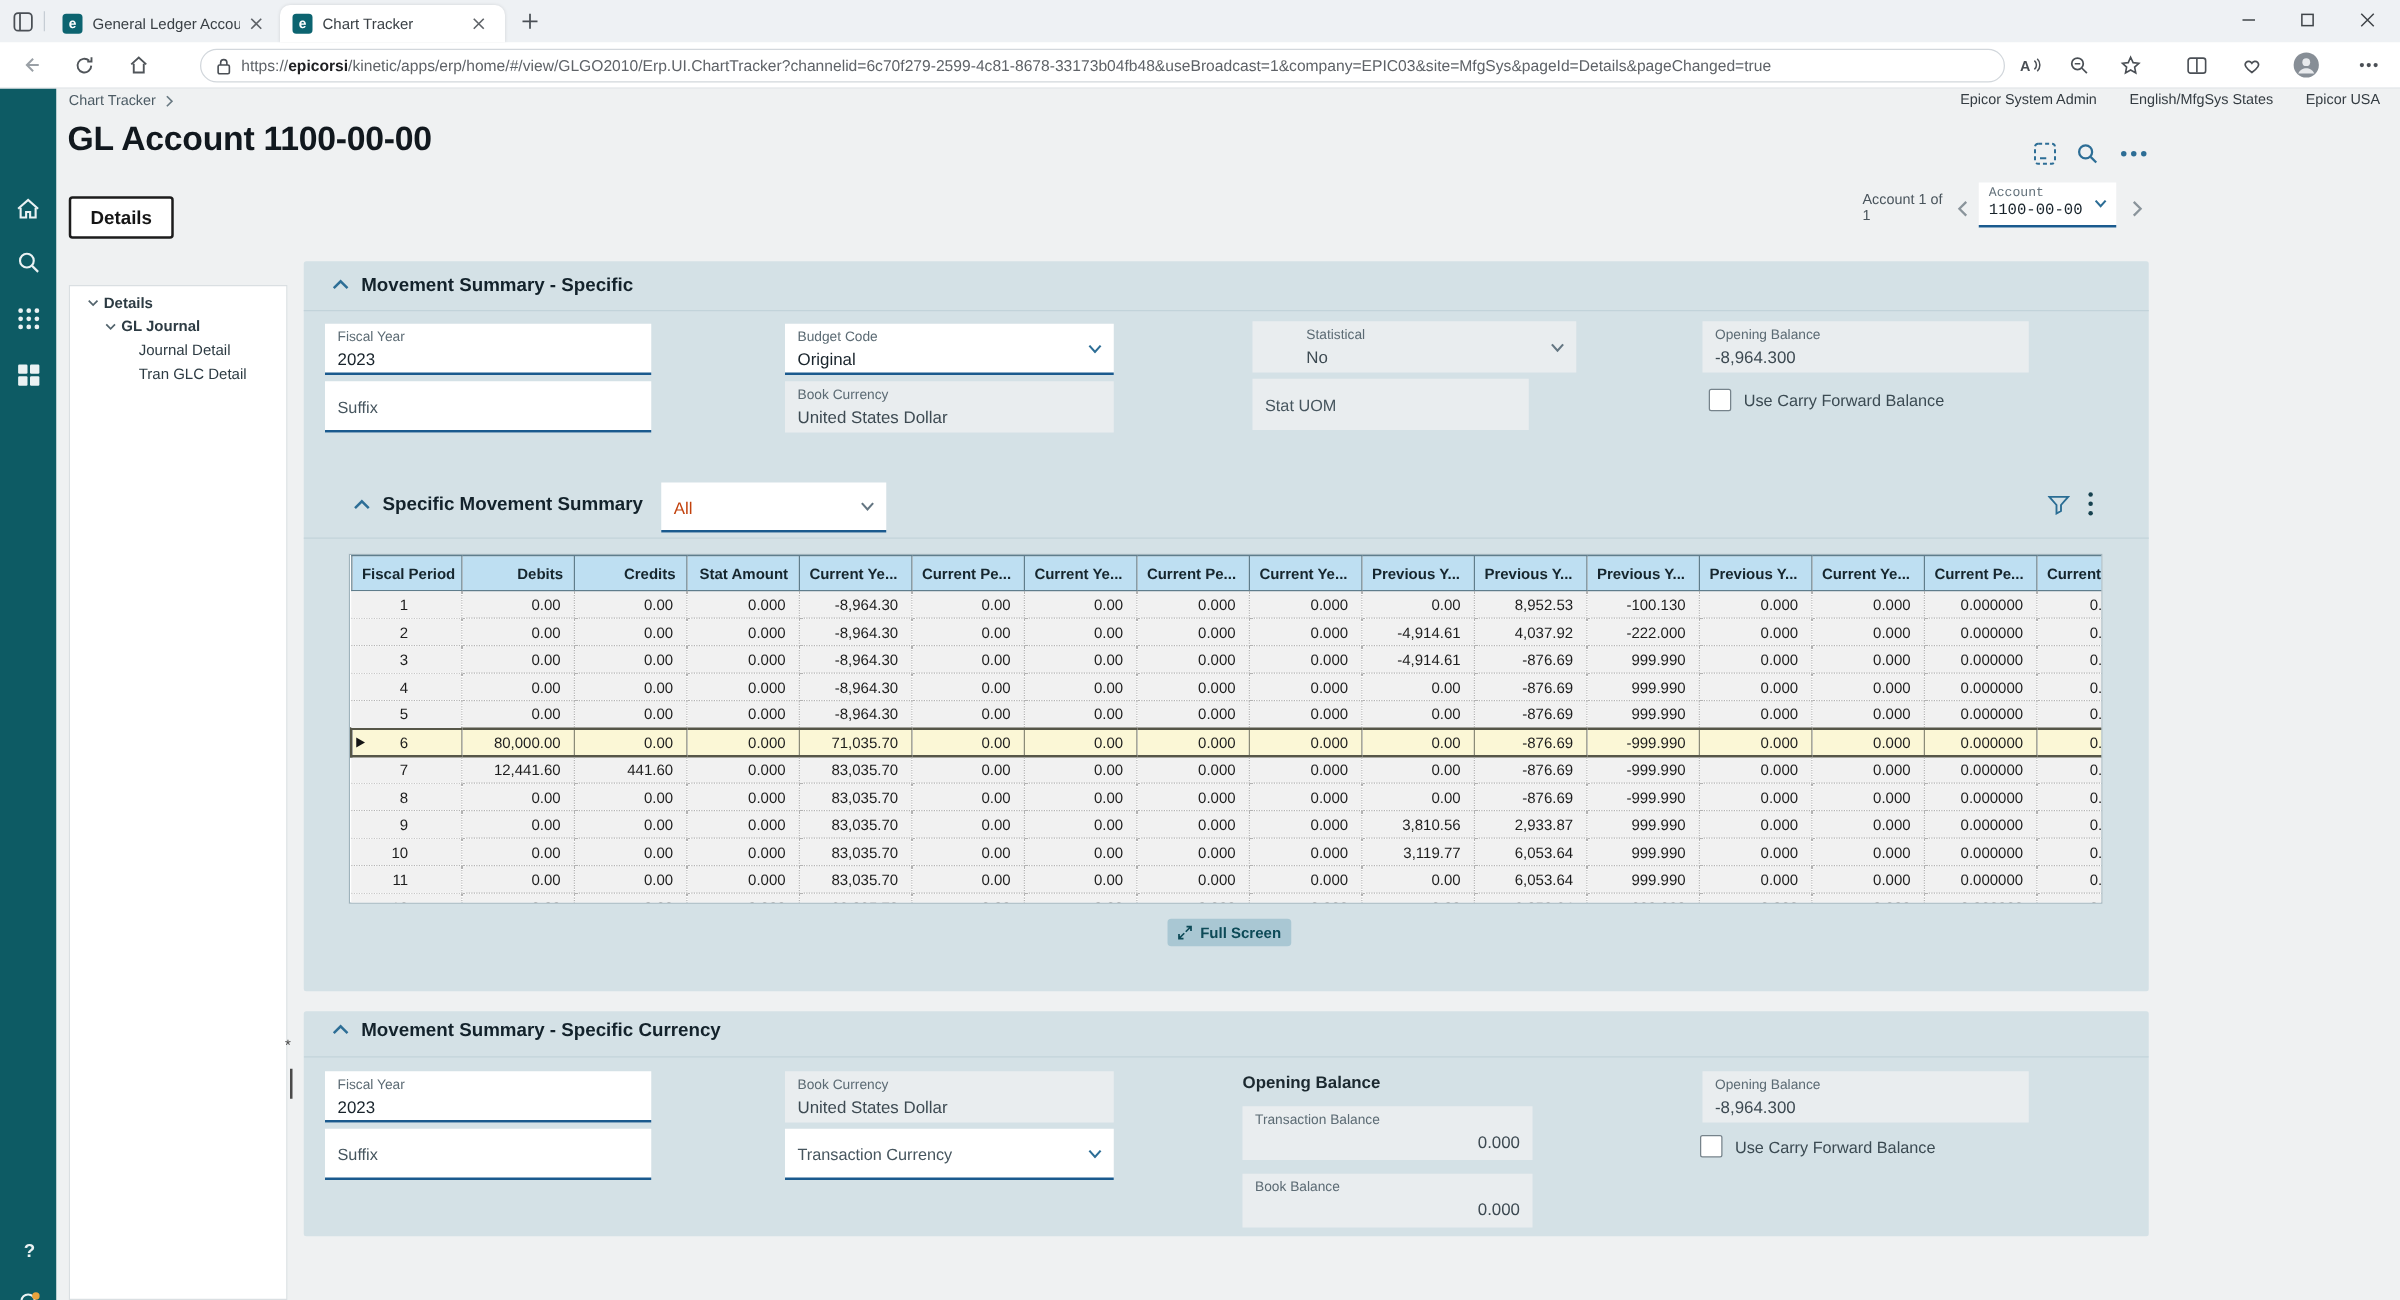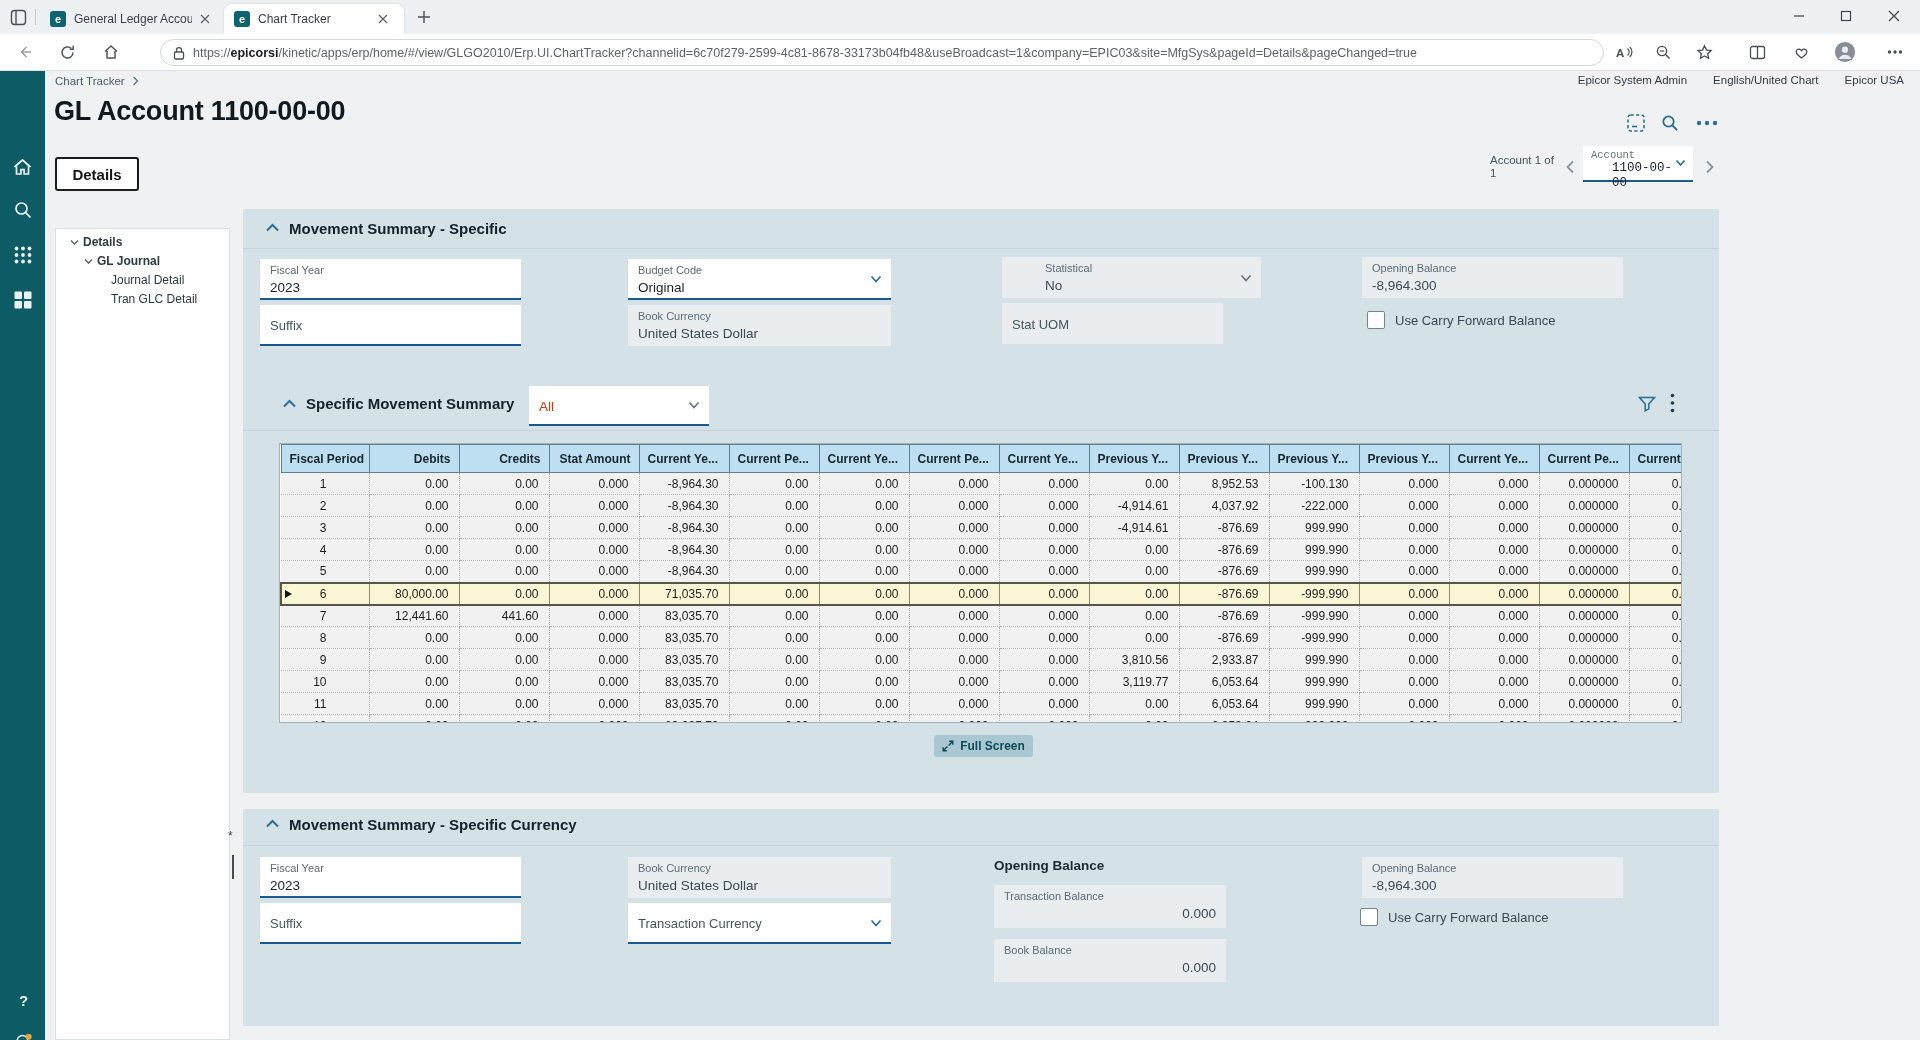--- a/index.html
+++ b/index.html
@@ -28,21 +28,21 @@
   .breadcrumb{position:absolute;left:55px;top:75px;font-size:11.5px;color:#4c5b64;display:flex;gap:7px;align-items:center;}
   .hdr-links{position:absolute;top:74px;right:16px;display:flex;gap:26px;font-size:11.5px;color:#343c42;}
   .page-title{position:absolute;left:54px;top:96px;font-size:27px;font-weight:600;color:#11181e;letter-spacing:-.2px;}
   .title-ico{position:absolute;top:112px;width:22px;height:22px;display:flex;align-items:center;justify-content:center;}
 
   .details-btn{position:absolute;left:55px;top:157px;width:84px;height:34px;background:#fff;border:2px solid #1c1c1c;border-radius:3px;display:flex;align-items:center;justify-content:center;font-size:15px;font-weight:bold;color:#151515;box-sizing:border-box;}
   .rec-pos{position:absolute;left:1490px;top:154px;width:70px;font-size:11.5px;color:#49545c;line-height:13px;}
   .nav-chev{position:absolute;top:158px;width:16px;height:18px;display:flex;align-items:center;justify-content:center;}
   .acct-combo{position:absolute;left:1583px;top:146px;width:110px;height:36px;background:#fff;border-bottom:2px solid #1a5a8e;box-sizing:border-box;padding:3px 8px;font-family:Liberation Mono, monospace;}
   .acct-combo .clabel{font-size:10.5px;color:#64727b;line-height:12px;}
-  .acct-combo .cvalue{font-size:12.5px;color:#17222a;line-height:15px;margin-left:21px;}
+  .acct-combo .cvalue{font-size:12.5px;color:#17222a;line-height:15px;}
   .acct-combo .cchev{position:absolute;right:7px;top:13px;}
 
   
   .tree-card{position:absolute;left:55px;top:228px;width:175px;height:812px;background:#fff;border:1px solid #dadfe2;box-sizing:border-box;}
   .tree-row{position:absolute;display:flex;align-items:center;gap:4px;font-size:12px;color:#2d3b43;}
   .tree-row.b{font-weight:bold;}
 
   
   .panel{position:absolute;left:243px;width:1476px;background:#d4e1e6;border-radius:2px;}
   .sec-head-title{position:absolute;font-size:15px;font-weight:bold;color:#13222b;}
@@ -262,21 +262,21 @@
 
 <div class="breadcrumb">
   <span>Chart Tracker</span>
   <svg width="7" height="10" viewBox="0 0 7 10">
       <path d="M1.5 1l4 4-4 4" fill="none" stroke="#6a7a83" stroke-width="1.4"></path>
     </svg>
 </div>
 
 <div class="hdr-links">
   <span>Epicor System Admin</span>
-  <span>English/United Chart</span>
+  <span>English/MfgSys States</span>
   <span>Epicor USA</span>
 </div>
 
 <div class="page-title">GL Account 1100-00-00</div>
 
 <div class="title-ico" style="left:1625px;">
   <svg width="20" height="20" viewBox="0 0 20 20">
       <rect x="2" y="2" width="16" height="16" rx="2.5" fill="none" stroke="#2d6e96" stroke-width="1.6" stroke-dasharray="3.2 2.4"></rect>
       <line x1="6" y1="13.5" x2="11" y2="13.5" stroke="#2d6e96" stroke-width="1.6"></line>
     </svg>
@@ -682,21 +682,21 @@
     </table>
 </div>
 
 <div class="fullscreen-btn">
   <svg width="12" height="12" viewBox="0 0 12 12">
       <path d="M7.2 1.2h3.6v3.6M10.8 1.2L6.6 5.4M4.8 10.8H1.2V7.2M1.2 10.8l4.2-4.2" fill="none" stroke="#0d4a57" stroke-width="1.4"></path>
     </svg>
   <span>Full Screen</span>
 </div>
 
-<div class="panel" style="top:809px;height:217px;overflow:hidden;">
+<div class="panel" style="top:809px;height:180px;overflow:hidden;">
   <span class="sec-chev" style="left:22px;top:9px;">
     <svg width="15" height="11" viewBox="0 0 15 11">
         <path d="M2 8.5L7.5 3 13 8.5" fill="none" stroke="#2d6e96" stroke-width="2"></path>
       </svg>
   </span>
   <div class="sec-head-title" style="left:46px;top:7px;">Movement Summary - Specific Currency</div>
   <div class="divline" style="top:36px;"></div>
 
   <div class="field editable" style="left:17px;top:48px;width:261px;height:41px;">
     <div class="flabel">Fiscal Year</div>

